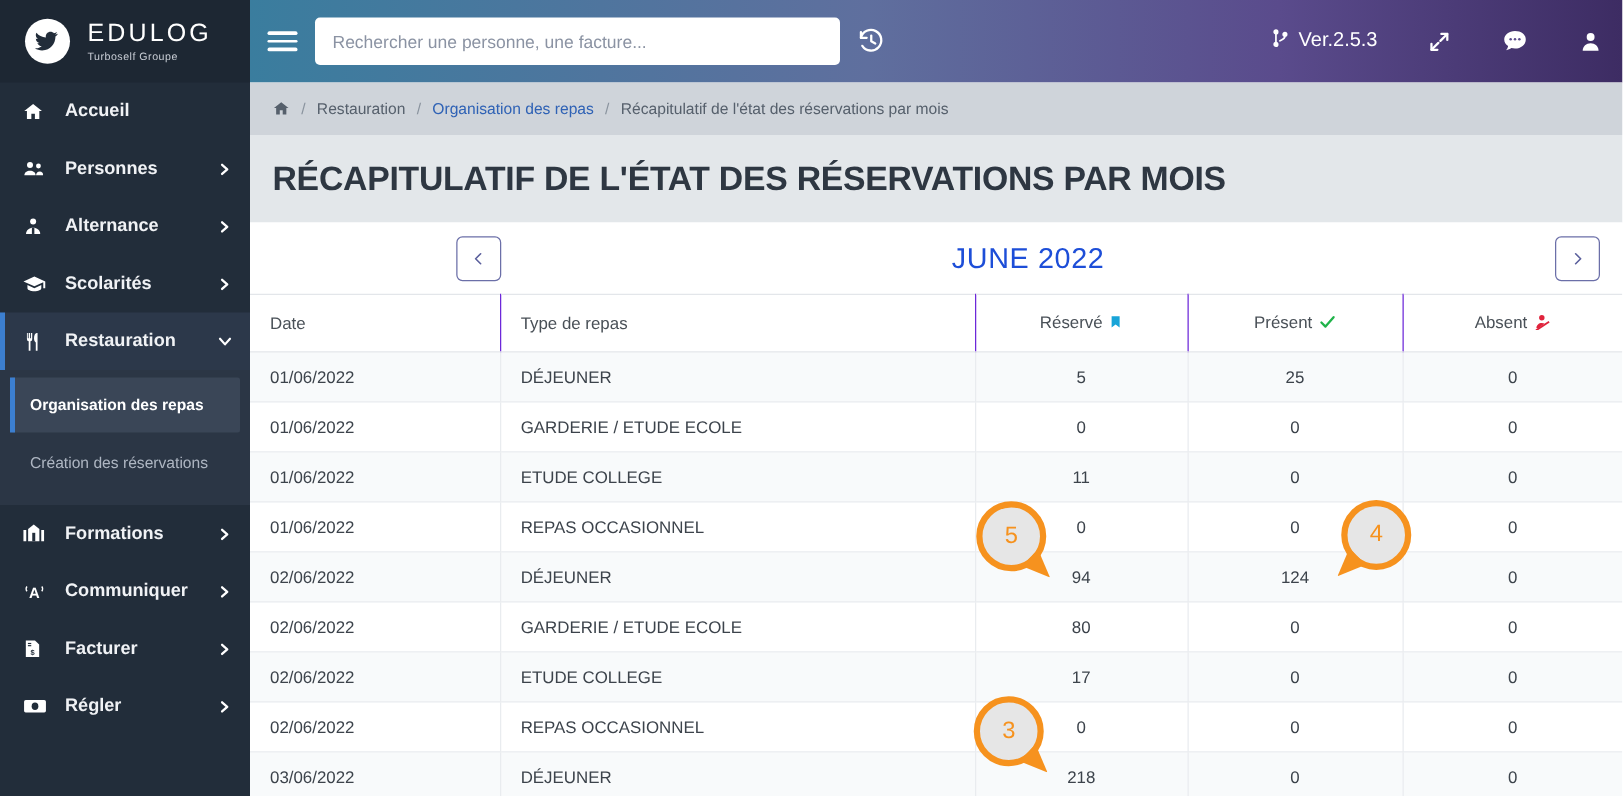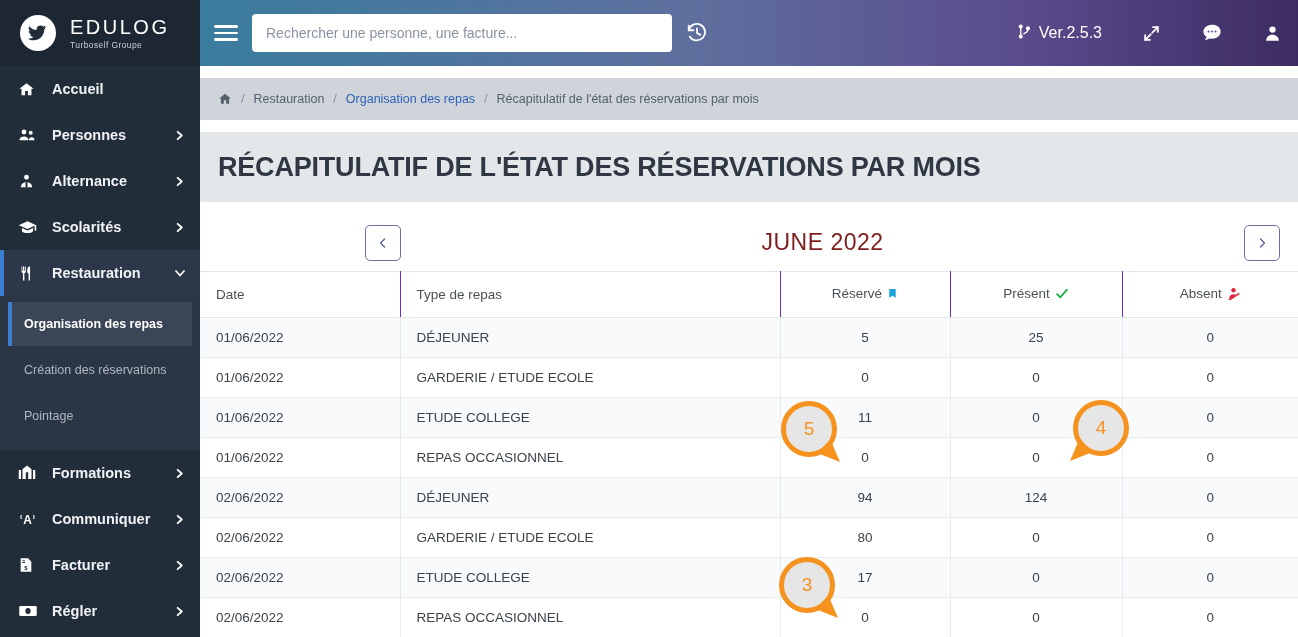--- a/index.html
+++ b/index.html
@@ -72,21 +72,21 @@
   }
   .sub-item.active {
     background: #3a4657; color: #ffffff; font-weight: 700;
   }
   .sub-item.active::before {
     content: ""; position: absolute; left: 0; top: 0; bottom: 0;
     width: 4px; background: #3c7fd0;
   }
 
   
-  .main { flex: 1 1 auto; display: flex; flex-direction: column; min-width: 0; gap: 12px; }
+  .main { flex: 1 1 auto; display: flex; flex-direction: column; min-width: 0; }
 
   .topbar {
     height: 66px; flex: 0 0 66px;
     background: linear-gradient(90deg, #3a7d9e 0%, #5f6f9e 45%, #5a4b8c 75%, #3d2c63 100%);
     display: flex; align-items: center;
     padding: 0 16px 0 14px; gap: 14px;
   }
   .burger { width: 24px; flex: 0 0 24px; display: flex; flex-direction: column; gap: 4px; cursor: pointer; }
   .burger span { display: block; height: 2.5px; background: #fff; border-radius: 2px; }
   .search {
@@ -133,21 +133,21 @@
   }
   .navbtn {
     width: 36px; height: 36px; border-radius: 5px;
     border: 1px solid #6b6fa8; background: #fff;
     color: #5a5f9c; display: flex; align-items: center; justify-content: center;
     cursor: pointer; flex: 0 0 36px; font-size: 16px;
   }
   .navbtn.left { margin-left: 147px; }
   .monthlabel {
     flex: 1 1 auto; text-align: center;
-    font-size: 23px; color: #7f1d1d; letter-spacing: .5px;
+    font-size: 23px; color: #1d4ed8; letter-spacing: .5px;
   }
 
   table { width: 100%; border-collapse: collapse; table-layout: fixed; }
   th {
     font-size: 13.5px; font-weight: 400; color: #495057;
     text-align: left; padding: 14px 16px;
     border-top: 1px solid #e3e6ea; border-bottom: 1px solid #e3e6ea;
     border-right: 1px solid #6d28d9;
     background: #fff; white-space: nowrap;
   }
@@ -292,23 +292,20 @@
             </svg>
         </span>
       </div>
 
       <div class="submenu">
         <div class="sub-item active">
           <span>Organisation des repas</span>
         </div>
         <div class="sub-item">
           <span>Création des réservations</span>
-        </div>
-        <div class="sub-item">
-          <span>Pointage</span>
         </div>
       </div>
 
       <div class="nav-item">
         <span class="ico">
           <svg width="18" height="18" viewBox="0 0 24 24" fill="currentColor">
               <rect x="1" y="8" width="3" height="12"></rect>
               <rect x="20" y="8" width="3" height="12"></rect>
               <path d="M12 2 6 7v13h12V7z"></path>
               <rect x="10.4" y="11" width="3.2" height="9" fill="#222d3a"></rect>

